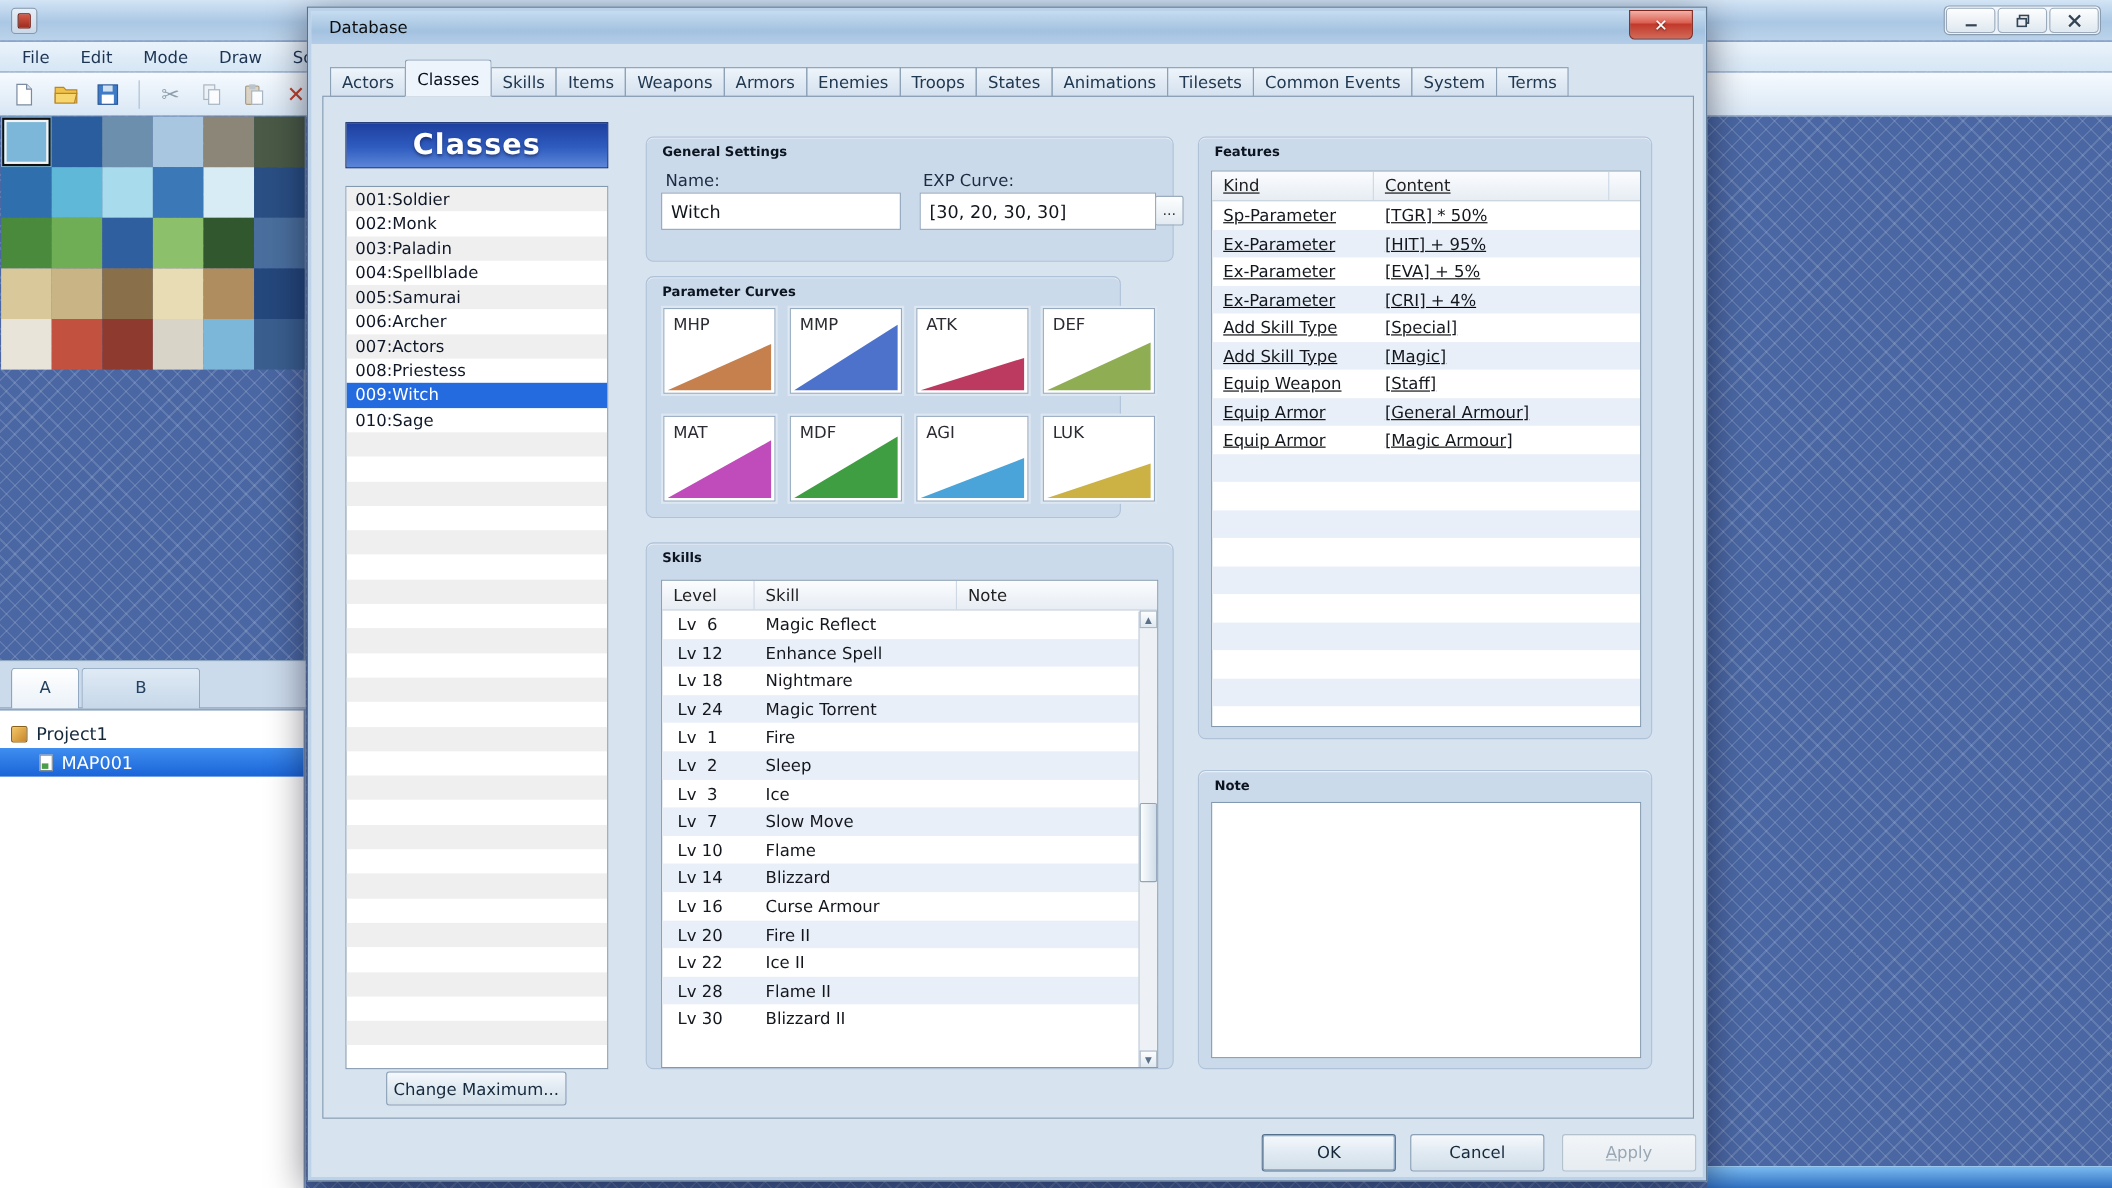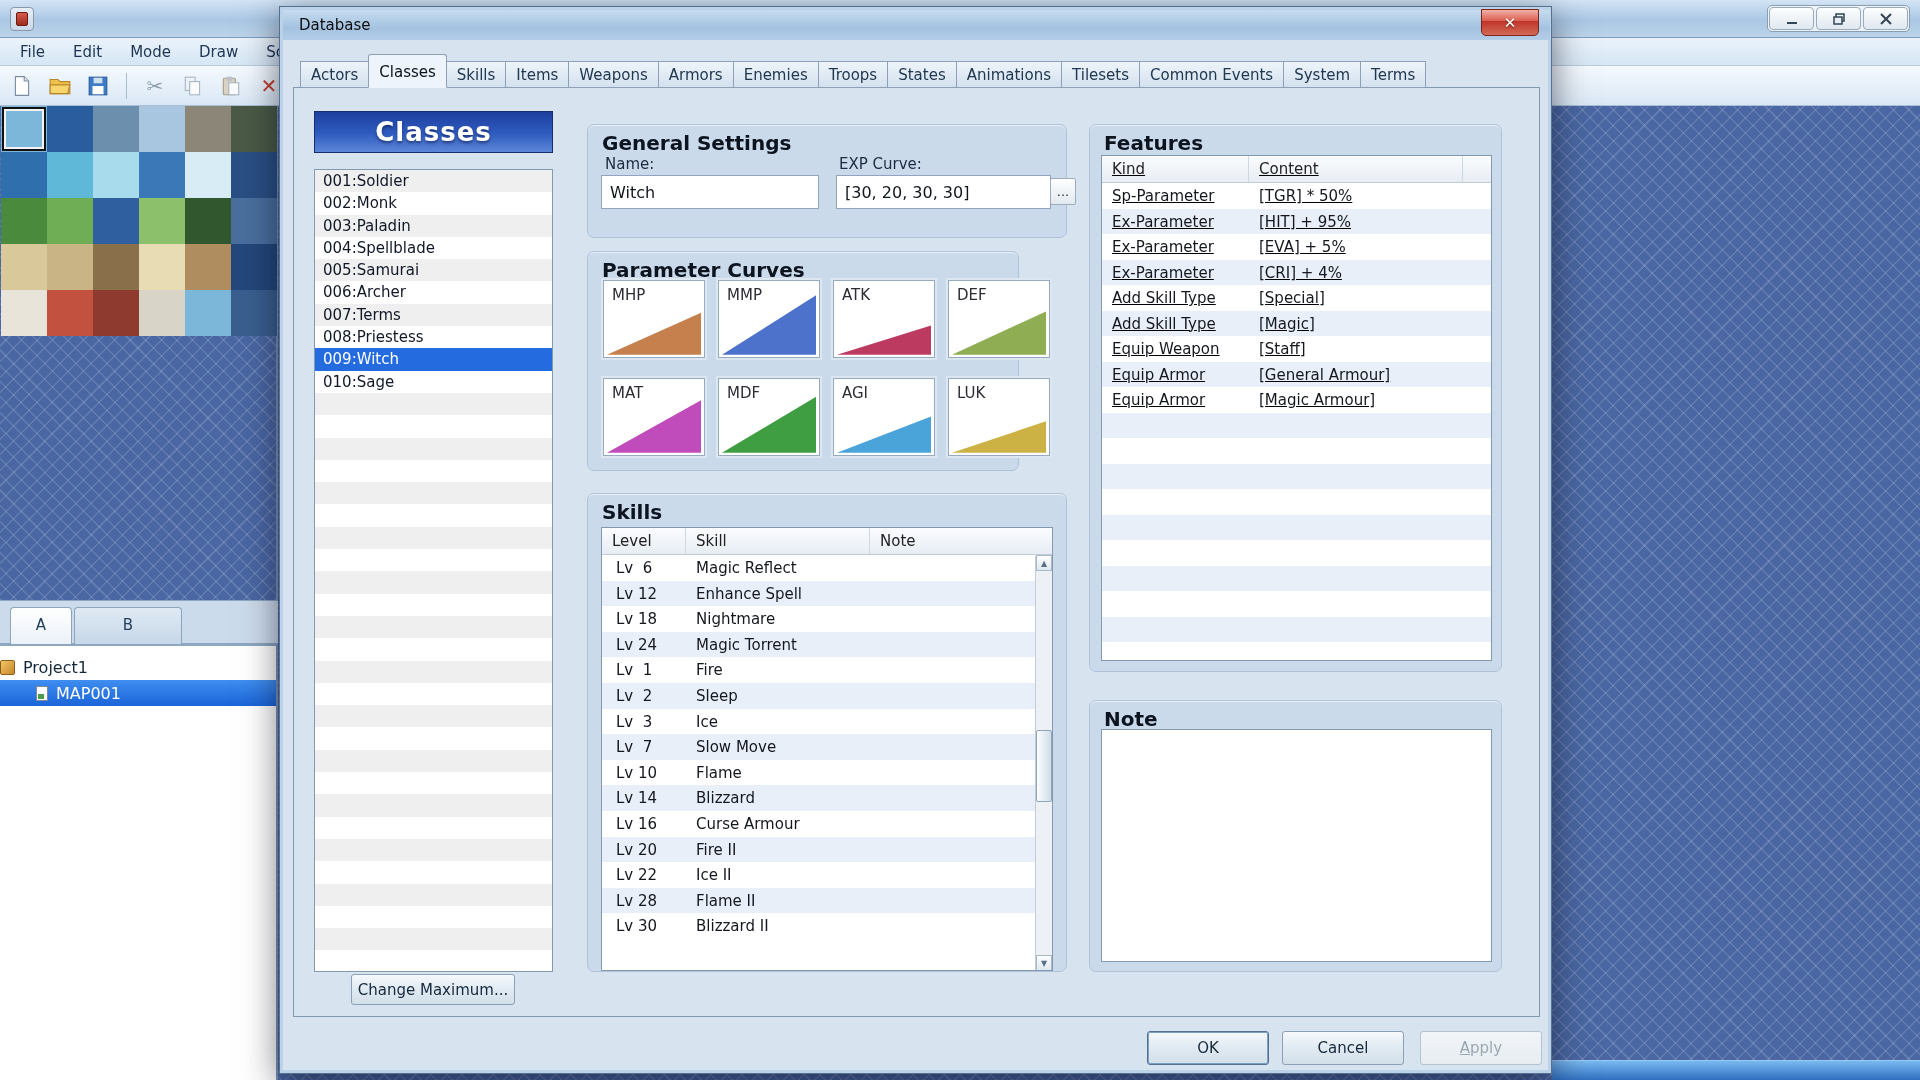--- a/index.html
+++ b/index.html
@@ -54,21 +54,21 @@
   #ab-strip { left:0; top:600px; width:278px; height:44px; background:#ccdbec;
     border-top:1px solid #8ea6c0; border-bottom:1px solid #8ea6c0; }
   .pal-tab { position:absolute; top:6px; height:38px; text-align:center; font-size:15px; color:#22415f;
     border:1px solid #8ca4bc; border-bottom:none; border-radius:4px 4px 0 0; padding-top:8px; }
   .pal-tab.sel { background:linear-gradient(#ffffff,#eaf1f8); }
   .pal-tab:not(.sel) { background:linear-gradient(#dfeaf4,#c6d7e9); }
 
   #tree-panel { left:0; top:644px; width:278px; height:436px; background:#fff;
     border-top:2px solid #8ea6c0; border-right:2px solid #7e96b8; padding-top:8px; }
   .tree-row { display:flex; align-items:center; height:26px; font-size:16px; color:#14283c; gap:8px; }
-  .tree-root { }
+  .tree-root { padding-left:10px; }
   .tree-map { padding-left:36px; color:#fff;
     background:linear-gradient(#3f8ef0,#1a64d8); }
   .cube-icon { width:15px; height:15px; background:linear-gradient(135deg,#f3c766,#c8862a);
     border:1px solid #8a5f1a; border-radius:2px; }
   .page-icon { width:12px; height:15px; background:#fff; border:1px solid #7a8a9a; position:relative; }
   .page-icon::after { content:""; position:absolute; left:1px; bottom:1px; width:6px; height:5px; background:#4a9e4a; }
 
   #bottom-strip { left:1552px; top:1060px; width:368px; height:20px;
     background:linear-gradient(#79b9f0,#2f6fc0); border-top:1px solid #9cc8f0; }
 
@@ -106,21 +106,21 @@
 
   .btn { background:linear-gradient(#f6f9fc,#e2ebf3 45%,#d2dfe9); border:1px solid #8ca0b6;
     border-radius:3px; font-size:15px; color:#16293c; display:flex; align-items:center; justify-content:center;
     font-family:inherit; }
   .btn.default { box-shadow:0 0 0 1px #7aa0c4 inset; border-color:#56718e; }
   .btn.disabled { color:#9aa8b4; background:linear-gradient(#f2f5f8,#e6ecf1); border-color:#b4c2ce; }
   .btn.disabled span::first-letter { text-decoration:underline; }
 
   .groupbox { background:#cbdaeb; border:1px solid #b0c2d8; border-radius:7px;
     box-shadow:inset 0 1px 0 rgba(255,255,255,.6); }
-  .group-title { position:absolute; left:14px; top:6px; font-size:20px; font-weight:bold; color:#0c1420; }
+  .group-title { position:absolute; left:14px; top:6px; font-size:12px; font-weight:bold; color:#0c1420; }
 
   #gb-general { left:293px; top:36px; width:480px; height:114px; }
   .field-label { position:absolute; font-size:15px; color:#1c2c40; }
   .text-input { position:absolute; background:#fff; border:1px solid #90a4bc; font-size:16px;
     color:#10151c; padding:0 8px; font-family:inherit; }
 
   #exp-more { position:absolute; width:26px; height:27px; right:3px; top:3px;
     background:linear-gradient(#fdfefe,#e2eaf1); border:1px solid #9cacbc; border-radius:2px;
     font-size:13px; color:#333; display:flex; align-items:center; justify-content:center; }
 
@@ -323,21 +323,21 @@
   <div class="abs" id="content-frame">
 
     <div class="abs" id="classes-header">Classes</div>
     <div class="abs" id="classes-list">
         <div class="class-row">001:Soldier</div>
         <div class="class-row">002:Monk</div>
         <div class="class-row">003:Paladin</div>
         <div class="class-row">004:Spellblade</div>
         <div class="class-row">005:Samurai</div>
         <div class="class-row">006:Archer</div>
-        <div class="class-row">007:Terms</div>
+        <div class="class-row">007:Actors</div>
         <div class="class-row">008:Priestess</div>
         <div class="class-row sel">009:Witch</div>
         <div class="class-row">010:Sage</div>
         <div class="class-row"></div>
         <div class="class-row"></div>
         <div class="class-row"></div>
         <div class="class-row"></div>
         <div class="class-row"></div>
         <div class="class-row"></div>
         <div class="class-row"></div>

